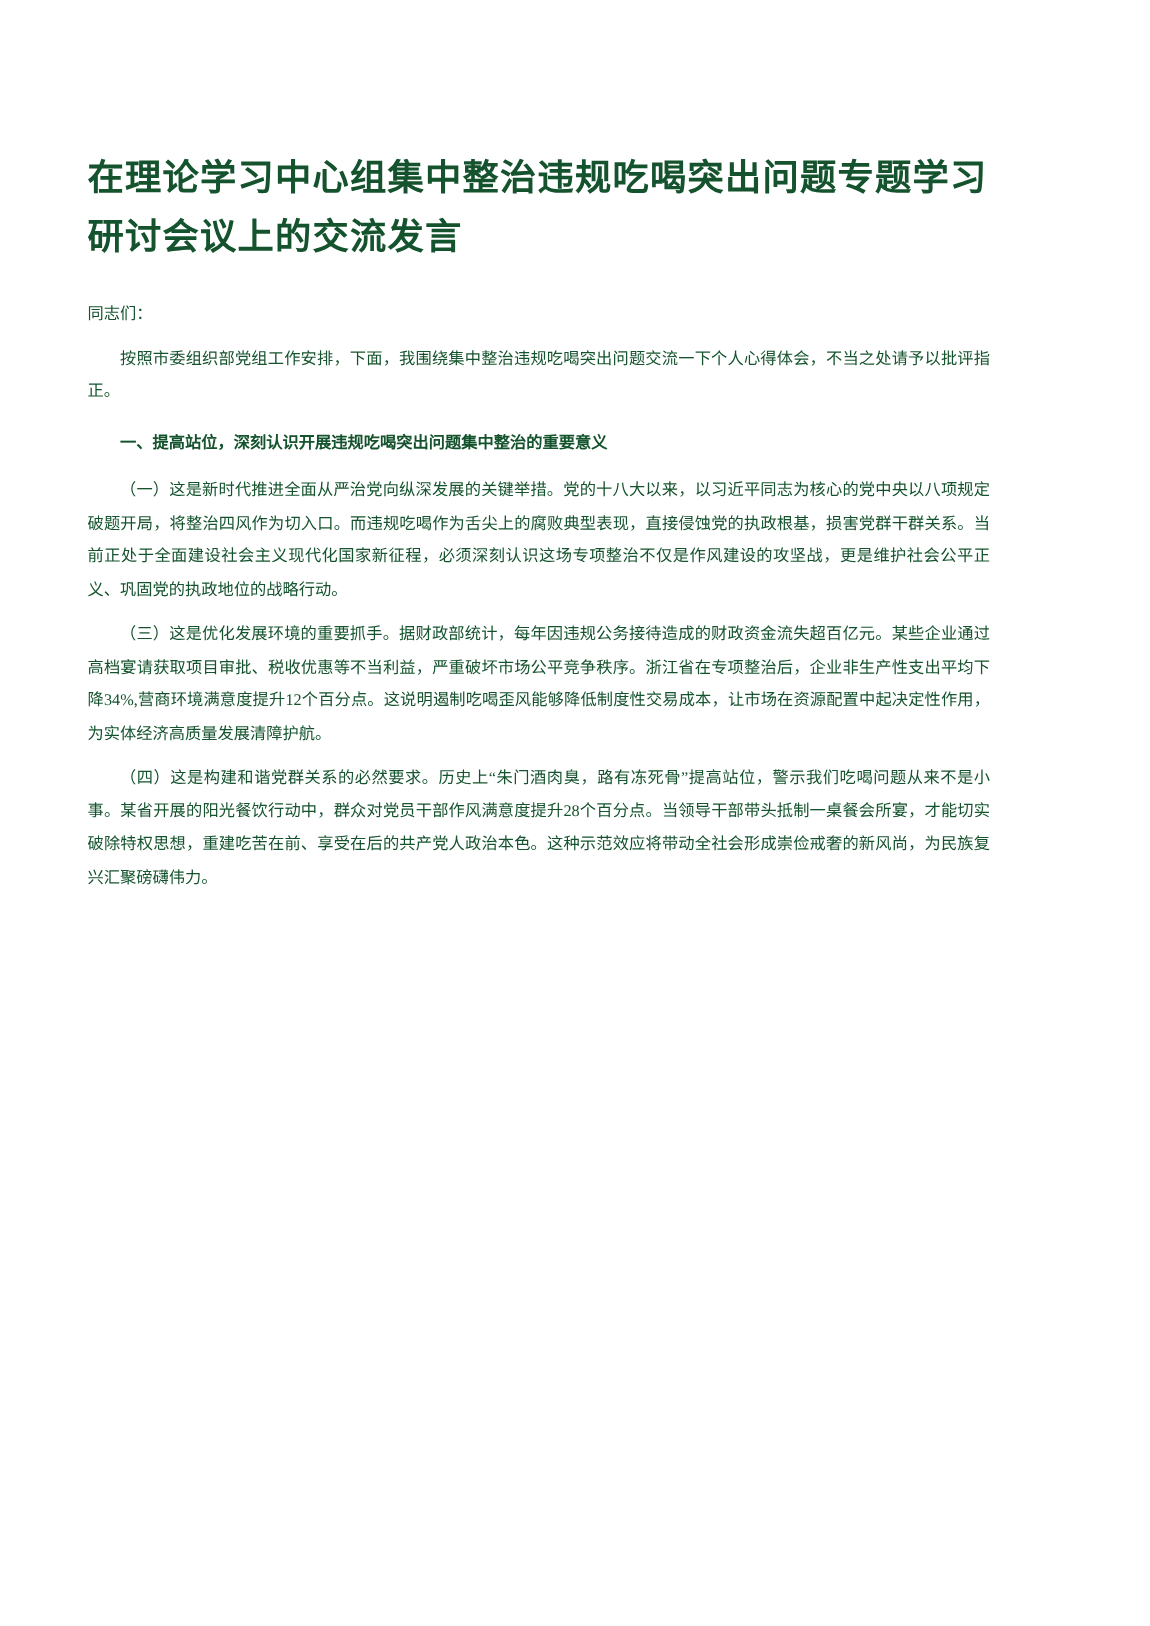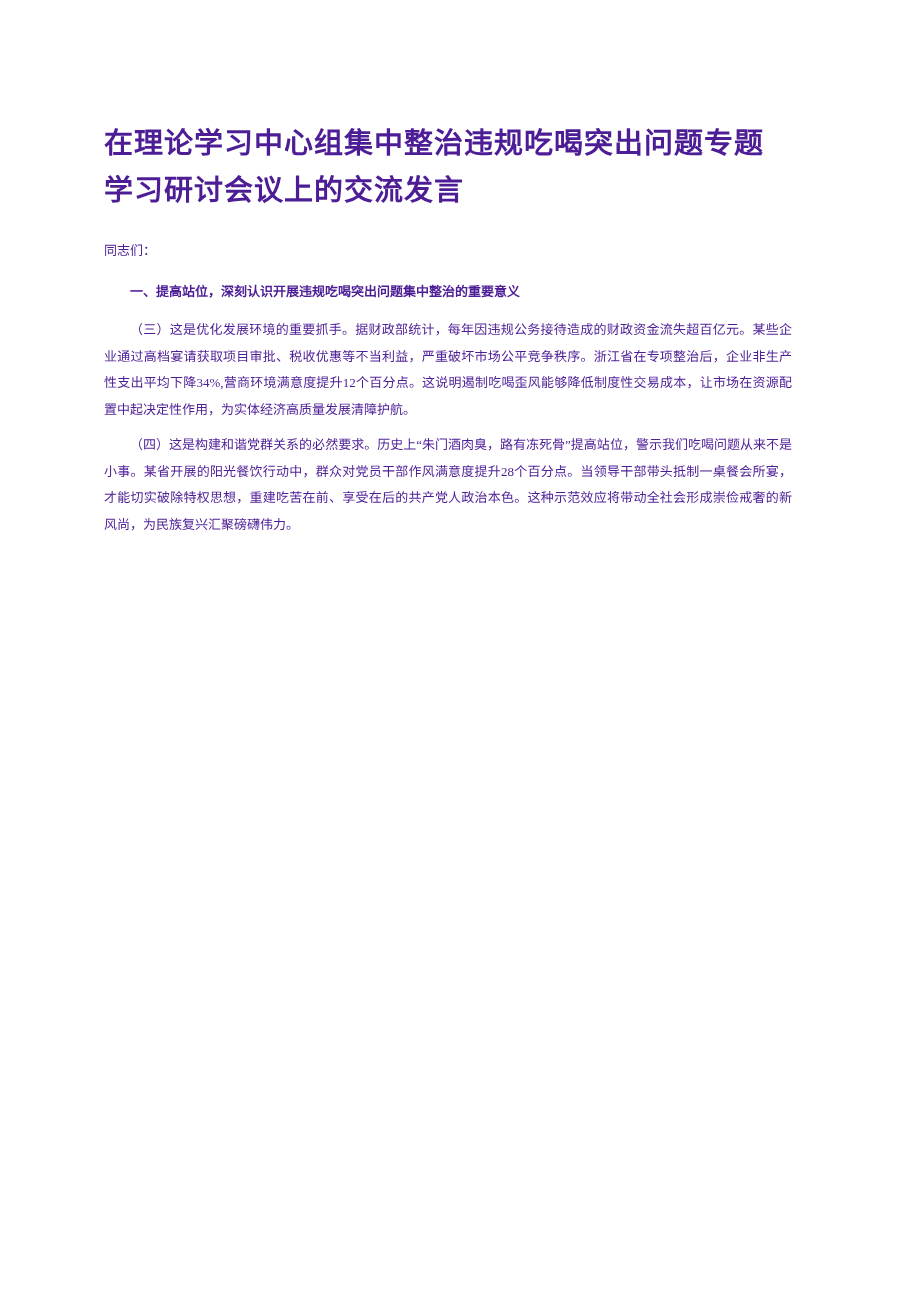--- a/index.html
+++ b/index.html
@@ -6,22 +6,22 @@
     margin: 0;
     padding: 0;
     background: #ffffff;
   }
   .page {
     position: relative;
     width: 920px;
     height: 1301px;
     box-sizing: border-box;
     background: #ffffff;
-    color: #4c1d95;
-    padding: 120px 128px 40px 104px;
+    color: #14532d;
+    padding: 120px 128px 40px 70px;
     overflow: hidden;
     font-family: "Liberation Serif", "DejaVu Serif", serif;
   }
   .doc-title {
     font-family: "Liberation Sans", "DejaVu Sans", sans-serif;
     font-size: 29px;
     font-weight: 700;
     line-height: 47px;
     letter-spacing: 1px;
     margin: 0 0 24px 0;
@@ -48,24 +48,26 @@
 </style>
 </head>
 <body>
 
 <div class="page">
 
   <h1 class="doc-title">在理论学习中心组集中整治违规吃喝突出问题专题学习研讨会议上的交流发言</h1>
 
   <p class="body no-indent">同志们：</p>
 
+  <p class="body">按照市委组织部党组工作安排，下面，我围绕集中整治违规吃喝突出问题交流一下个人心得体会，不当之处请予以批评指正。</p>
 
 
   <p class="body heading">一、提高站位，深刻认识开展违规吃喝突出问题集中整治的重要意义</p>
 
+  <p class="body">（一）这是新时代推进全面从严治党向纵深发展的关键举措。党的十八大以来，以习近平同志为核心的党中央以八项规定破题开局，将整治四风作为切入口。而违规吃喝作为舌尖上的腐败典型表现，直接侵蚀党的执政根基，损害党群干群关系。当前正处于全面建设社会主义现代化国家新征程，必须深刻认识这场专项整治不仅是作风建设的攻坚战，更是维护社会公平正义、巩固党的执政地位的战略行动。</p>
 
 
   <p class="body">（三）这是优化发展环境的重要抓手。据财政部统计，每年因违规公务接待造成的财政资金流失超百亿元。某些企业通过高档宴请获取项目审批、税收优惠等不当利益，严重破坏市场公平竞争秩序。浙江省在专项整治后，企业非生产性支出平均下降34%,营商环境满意度提升12个百分点。这说明遏制吃喝歪风能够降低制度性交易成本，让市场在资源配置中起决定性作用，为实体经济高质量发展清障护航。</p>
 
   <p class="body">（四）这是构建和谐党群关系的必然要求。历史上“朱门酒肉臭，路有冻死骨”提高站位，警示我们吃喝问题从来不是小事。某省开展的阳光餐饮行动中，群众对党员干部作风满意度提升28个百分点。当领导干部带头抵制一桌餐会所宴，才能切实破除特权思想，重建吃苦在前、享受在后的共产党人政治本色。这种示范效应将带动全社会形成崇俭戒奢的新风尚，为民族复兴汇聚磅礴伟力。</p>
 
 
 
 </div>
 

